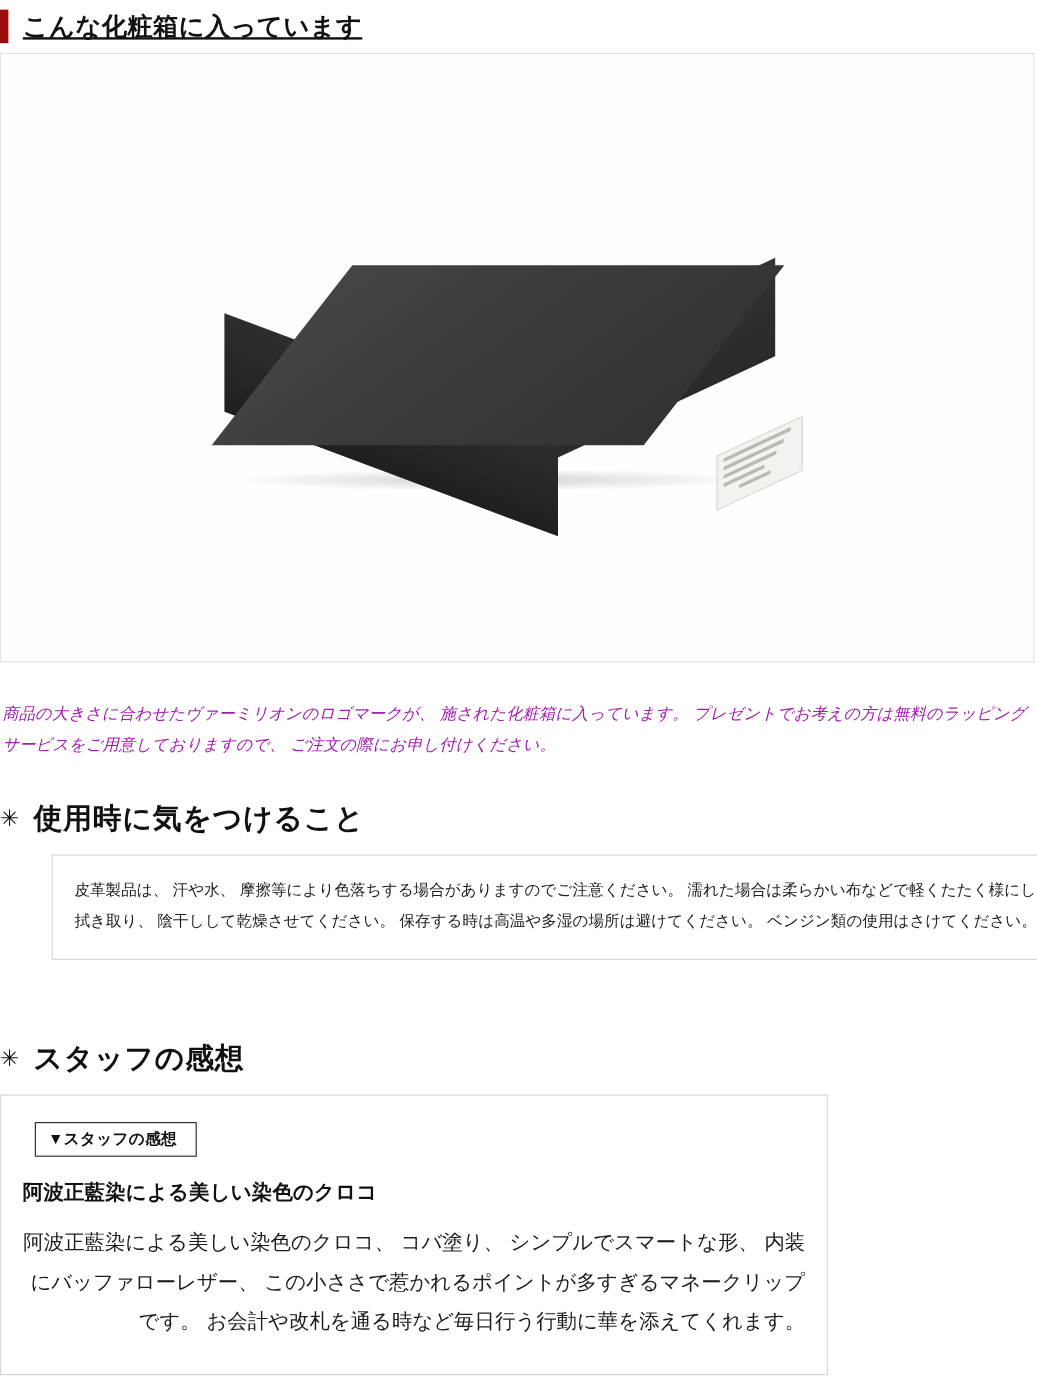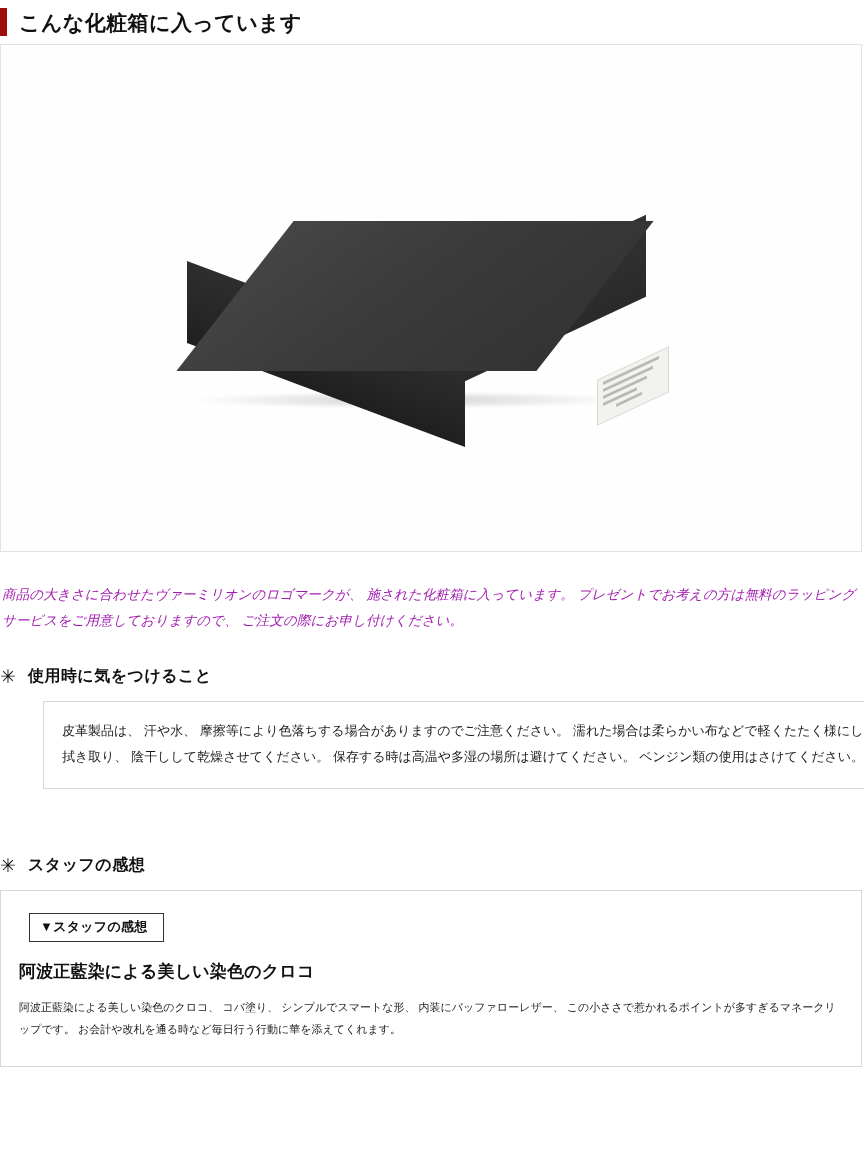--- a/index.html
+++ b/index.html
@@ -33,20 +33,21 @@
     background: #9e0b0b;
     margin-right: 12px;
     flex: none;
   }
   .bar-heading .bh-text {
     font-size: 21px;
     font-weight: bold;
     letter-spacing: 0.02em;
     color: #111;
     line-height: 1;
+    text-decoration: underline;
   }
 
   
   .photo-frame {
     width: 862px;
     height: 508px;
     border: 1px solid #e3e3e3;
     box-sizing: border-box;
     background: #fefefe;
     position: relative;
@@ -139,21 +140,21 @@
     align-items: center;
     margin: 26px 0 14px 0;
   }
   .ast-heading .ast {
     font-size: 19px;
     color: #111;
     margin-right: 12px;
     line-height: 1;
   }
   .ast-heading .ah-text {
-    font-size: 16px;
+    font-size: 24px;
     font-weight: bold;
     color: #111;
     letter-spacing: 0.03em;
   }
 
   
   .note-box {
     border: 1px solid #d8d8d8;
     box-sizing: border-box;
     width: 862px;
@@ -163,21 +164,21 @@
   .note-box .note-text {
     font-size: 13px;
     line-height: 2.0;
     color: #1c1c1c;
   }
 
   
   .imp-box {
     border: 1px solid #d8d8d8;
     box-sizing: border-box;
-    width: 862px;
+    width: 690px;
     padding: 22px 18px 26px 18px;
   }
   .imp-tag {
     display: inline-block;
     border: 1px solid #333;
     font-size: 13px;
     font-weight: bold;
     padding: 4px 16px 5px 10px;
     margin-left: 10px;
     margin-bottom: 16px;
@@ -185,23 +186,24 @@
     letter-spacing: 0.02em;
   }
   .imp-title {
     font-size: 17px;
     font-weight: bold;
     color: #111;
     margin: 2px 0 14px 0;
     letter-spacing: 0.01em;
   }
   .imp-body {
-    font-size: 11px;
+    font-size: 17px;
     line-height: 1.95;
     color: #1c1c1c;
+    text-align: right;
   }
 
   .spacer-24 { height: 24px; }
   .spacer-40 { height: 40px; }
 </style>
 </head>
 <body>
 
 <div class="page">
 

